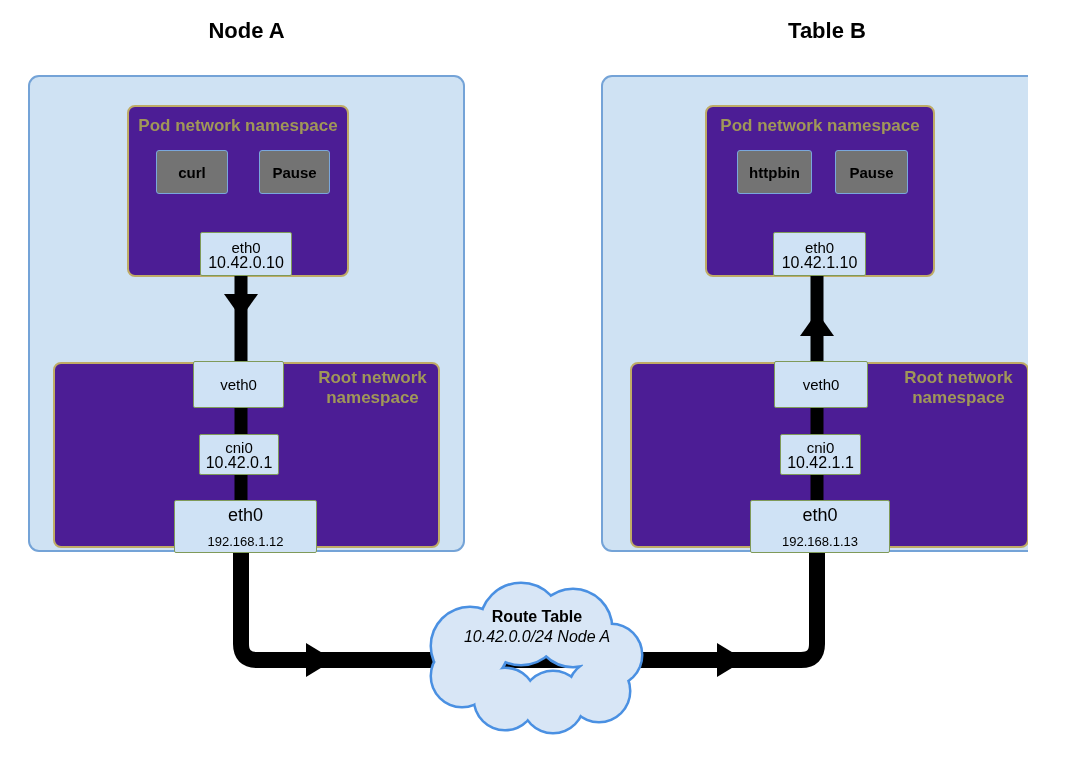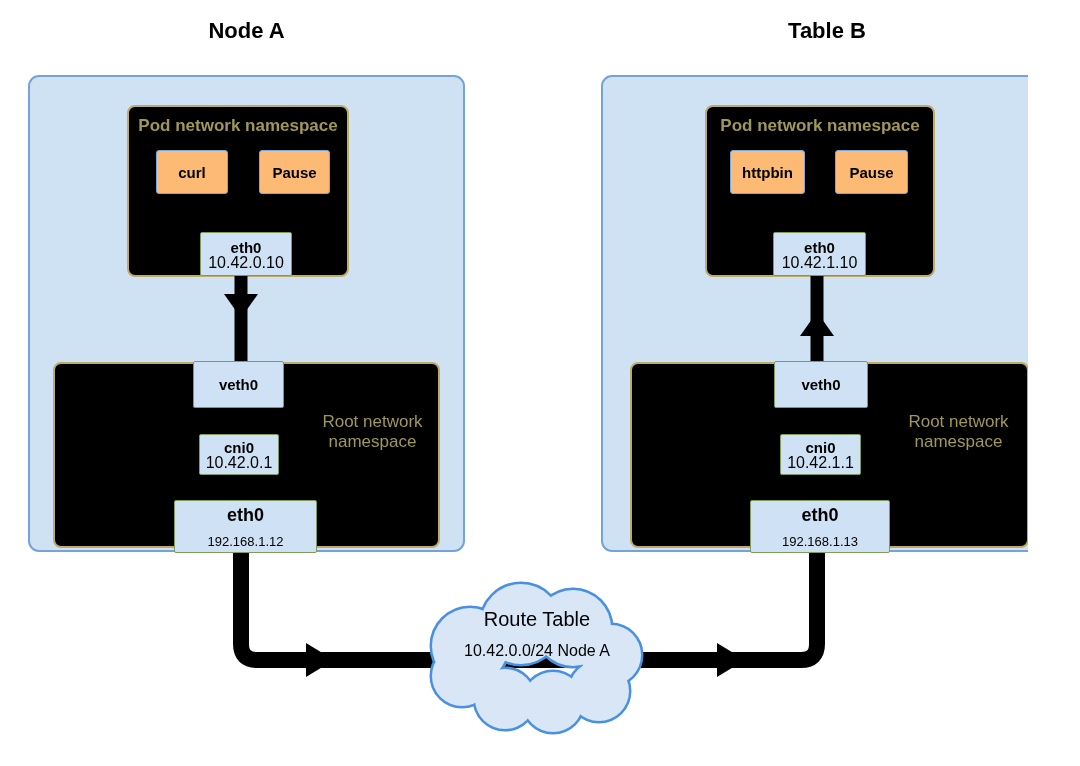--- a/index.html
+++ b/index.html
@@ -3,42 +3,42 @@
 <meta charset="utf-8">
 <style>
   html,body{margin:0;padding:0;background:#ffffff;}
   .canvas{position:relative;width:1028px;height:766px;background:#ffffff;
           font-family:"Liberation Sans",sans-serif;overflow:hidden;color:#000;}
 
   .node-title{position:absolute;text-align:center;font-size:22px;font-weight:700;}
 
   .node{position:absolute;background:#cfe2f3;border:2px solid #74a3d7;border-radius:11px;}
 
-  .ns{position:absolute;background:#000000;border:2px solid #bfab66;border-radius:8px;box-sizing:border-box;}
+  .ns{position:absolute;background:#4c1d95;border:2px solid #bfab66;border-radius:8px;box-sizing:border-box;}
   .ns-label{text-align:center;font-size:17px;font-weight:700;color:#a09758;padding-top:9px;}
-  .root-label{position:absolute;text-align:center;font-size:17px;font-weight:400;
-              color:#a09758;line-height:20px;z-index:5;margin-top:44px;}
+  .root-label{position:absolute;text-align:center;font-size:17px;font-weight:700;
+              color:#a09758;line-height:20px;z-index:5;}
 
-  .cbox{position:absolute;background:#fdba74;border:1.5px solid #7aa7dc;border-radius:3px;
+  .cbox{position:absolute;background:#737373;border:1.5px solid #7aa7dc;border-radius:3px;
         display:flex;align-items:center;justify-content:center;
         font-size:15px;font-weight:700;z-index:5;box-sizing:border-box;}
 
   .ifbox{position:absolute;background:#cfe2f5;border:1.5px solid #7f9a59;border-radius:2px;
          display:flex;flex-direction:column;align-items:center;justify-content:center;
          z-index:5;box-sizing:border-box;}
-  .ifbox .nm{font-size:15px;font-weight:700;line-height:17px;}
+  .ifbox .nm{font-size:15px;font-weight:400;line-height:17px;}
   .ifbox .ip{font-size:16px;line-height:14px;}
   .ifbox.big .nm{font-size:18px;line-height:21px;}
   .ifbox.big .ip{font-size:13px;line-height:15px;margin-top:8px;}
 
   svg.overlay{position:absolute;left:0;top:0;z-index:2;}
 
   .cloud-text{position:absolute;left:445px;top:608px;width:184px;text-align:center;z-index:6;}
-  .cloud-title{font-size:20px;font-weight:400;margin-bottom:9px;}
-  .route-line{font-size:16px;line-height:21px;}
+  .cloud-title{font-size:16px;font-weight:700;}
+  .route-line{font-size:16px;line-height:21px;font-style:italic;}
 </style>
 </head>
 <body>
 
 <div class="canvas">
 
   <div class="node-title" style="left:28px;top:18px;width:437px;">Node A</div>
   <div class="node-title" style="left:601px;top:18px;width:452px;">Table B</div>
 
   <div class="node" style="left:28px;top:75px;width:433px;height:473px;">
@@ -75,21 +75,21 @@
       <span class="ip">192.168.1.12</span>
     </div>
   </div>
 
   <div class="node" style="left:601px;top:75px;width:448px;height:473px;">
 
     <div class="ns" style="left:102px;top:28px;width:230px;height:172px;">
       <div class="ns-label">Pod network namespace</div>
     </div>
 
-    <div class="cbox" style="left:127px;top:73px;width:75px;height:44px;">httpbin</div>
+    <div class="cbox" style="left:134px;top:73px;width:75px;height:44px;">httpbin</div>
     <div class="cbox" style="left:232px;top:73px;width:73px;height:44px;">Pause</div>
 
     <div class="ifbox" style="left:170px;top:155px;width:93px;height:44px;">
       <span class="nm">eth0</span>
       <span class="ip">10.42.1.10</span>
     </div>
 
     <div class="ns" style="left:27px;top:285px;width:399px;height:186px;"></div>
     <div class="root-label" style="left:292px;top:291px;width:127px;">
       <span>Root network</span><br>

